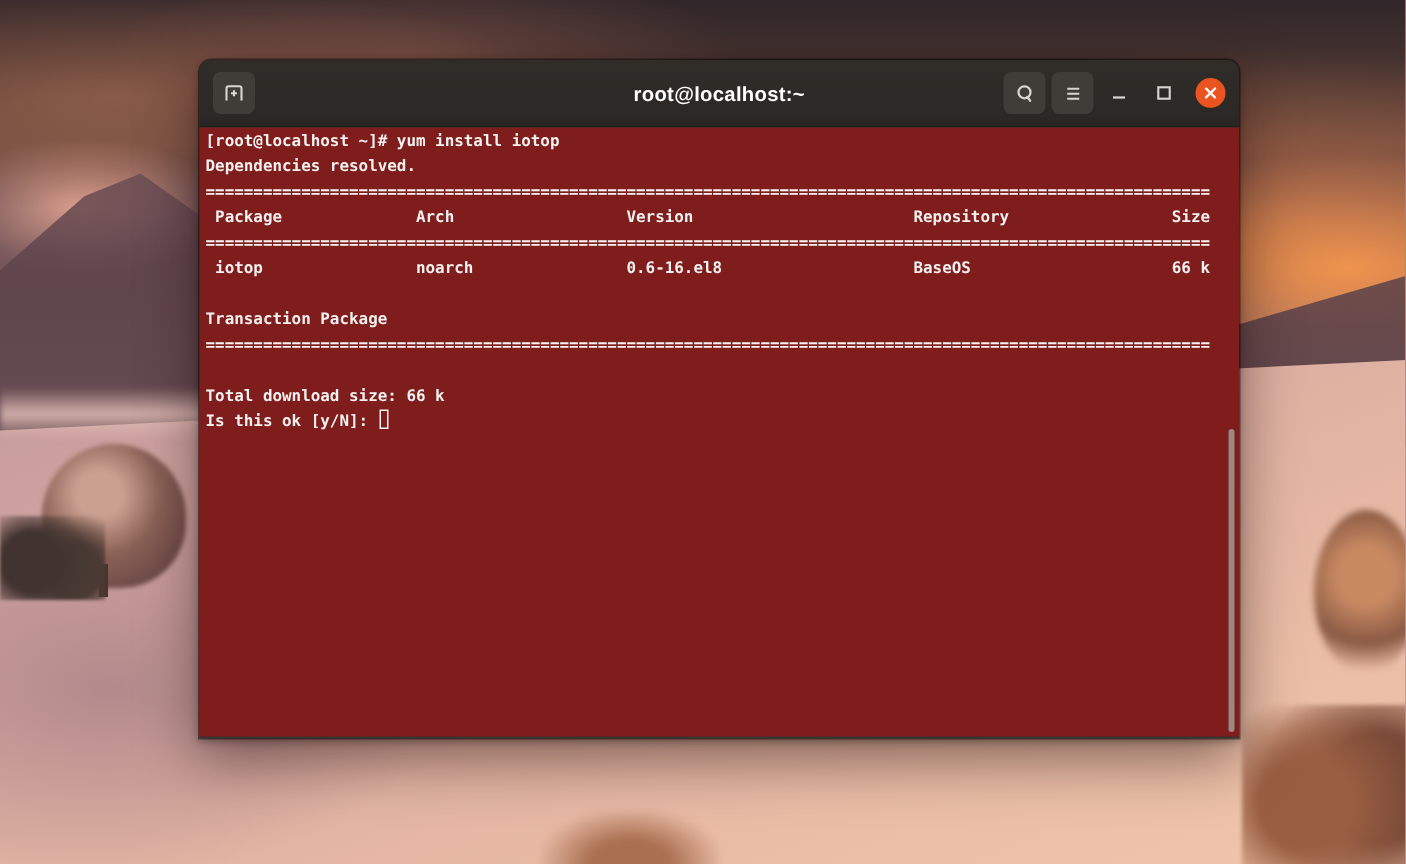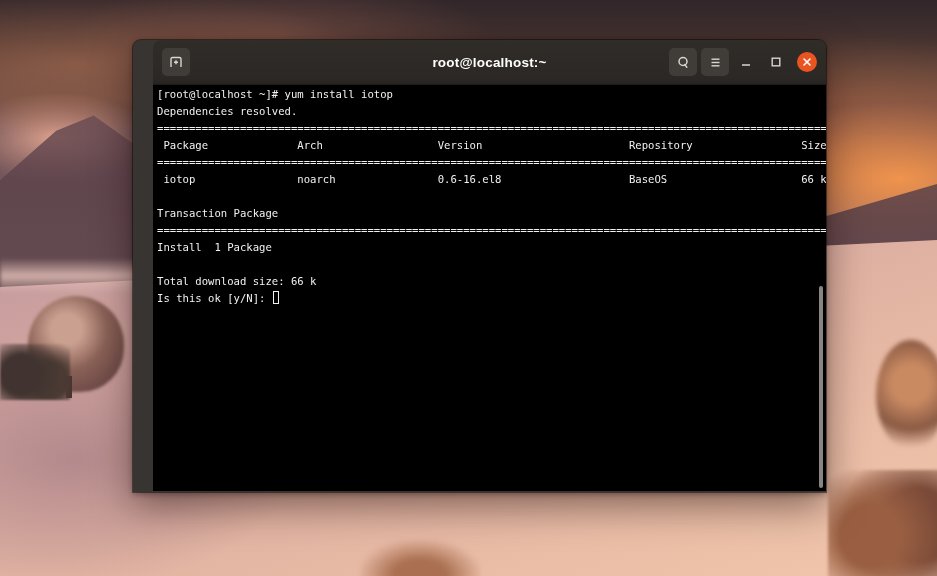--- a/index.html
+++ b/index.html
@@ -72,21 +72,20 @@
     background:radial-gradient(ellipse at 50% 70%, #a96f50 0 30%, rgba(169,111,80,0) 75%);
     filter:blur(2px);
   }
 
   
   .window {
     position:absolute; left:133px; top:40px; width:693px; height:452px;
     border-radius:8px 8px 0 0;
     box-shadow:0 2px 6px rgba(0,0,0,.35), 0 14px 38px rgba(30,10,10,.5), 0 0 0 1px rgba(0,0,0,.45);
     background:#383431;
-    padding-left:20px;
   }
   .titlebar {
     position:relative; height:45px;
     background:linear-gradient(180deg, #302d29 0%, #2b2825 85%, #272421 100%);
     border-radius:8px 8px 0 0;
     border-bottom:1px solid #1e1c1a;
     display:flex; align-items:center;
   }
   .title {
     position:absolute; left:0; right:0; text-align:center;
@@ -103,22 +102,22 @@
   .tb-right { position:absolute; right:9px; display:flex; align-items:center; gap:4px; }
   .tb-plain { background:transparent; width:26px; }
   .close-btn {
     width:20px; height:20px; border:none; border-radius:50%;
     display:flex; align-items:center; justify-content:center;
     cursor:pointer; padding:0; margin-left:4px;
   }
 
   
   .term {
-    position:relative; height:406px; background:#000000;
-    padding:1px 0 0 4px; overflow:hidden; cursor:text;
+    position:relative; height:406px; background:#7f1d1d;
+    padding:1px 0 0 4px; overflow:hidden; cursor:text;font-weight:bold;
   }
   .tline {
     font-family:"DejaVu Sans Mono", monospace;
     font-size:10.6px; line-height:17px; min-height:17px;
     color:#f3f1ef; white-space:pre;
   }
   .cursor {
     display:inline-block; width:6.5px; height:13px;
     border:1px solid #f3f1ef; vertical-align:-2px; margin-left:1px;
   }
@@ -203,21 +202,20 @@
       <div id="term-output">
           <div class="tline">[root@localhost ~]# yum install iotop</div>
           <div class="tline">Dependencies resolved.</div>
           <div class="tline">=========================================================================================================</div>
           <div class="tline"> Package              Arch                  Version                       Repository                 Size</div>
           <div class="tline">=========================================================================================================</div>
           <div class="tline"> iotop                noarch                0.6-16.el8                    BaseOS                     66 k</div>
           <div class="tline"></div>
           <div class="tline">Transaction Package</div>
           <div class="tline">=========================================================================================================</div>
-          <div class="tline">Install  1 Package</div>
           <div class="tline"></div>
           <div class="tline">Total download size: 66 k</div>
           <div class="tline">Is this ok [y/N]: <span class="cursor"></span></div>
         </div>
       <div class="scroll-thumb"></div>
     </div>
 
   </div>
 </div>
 

